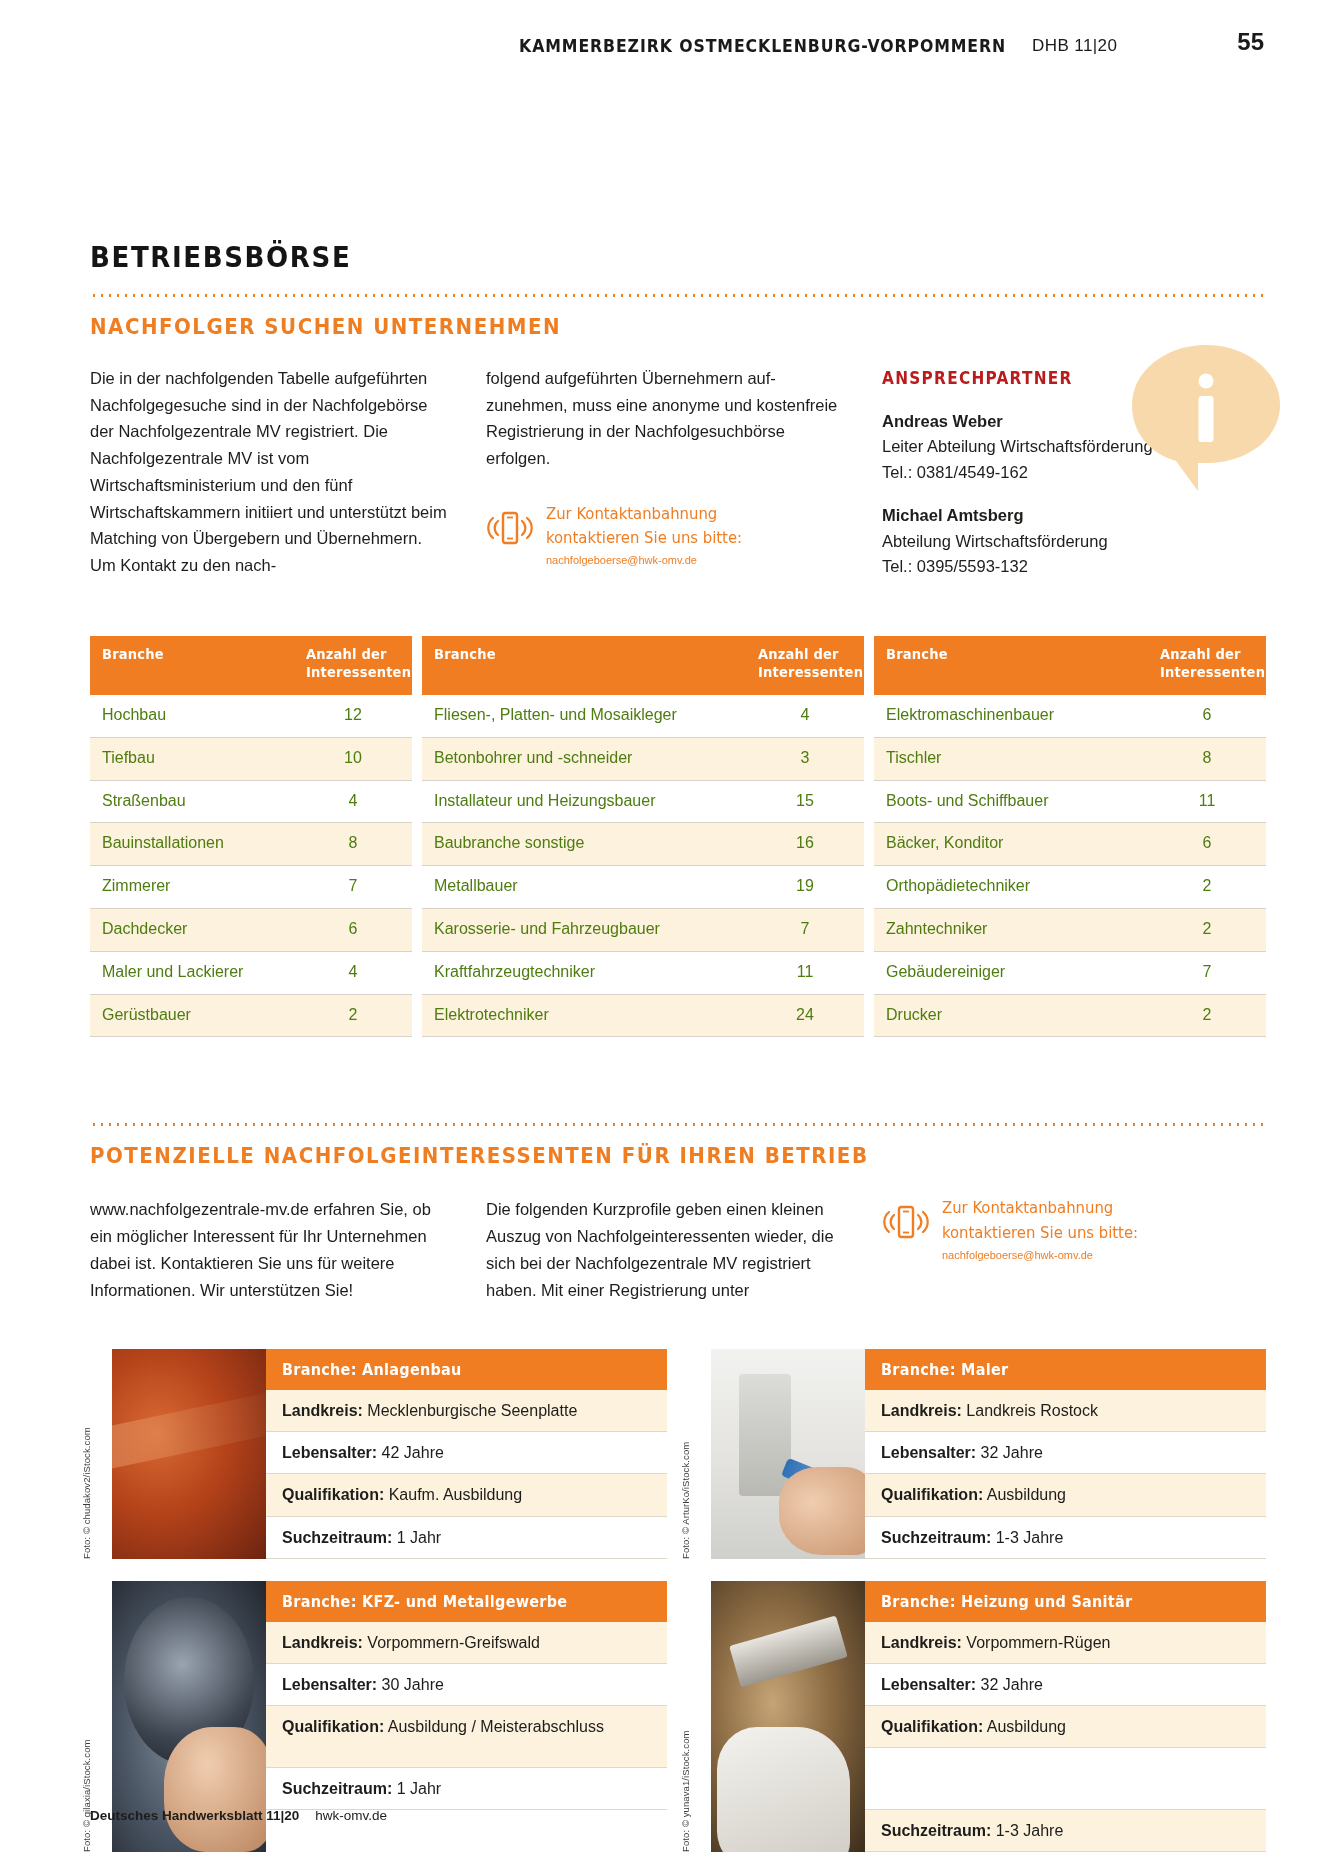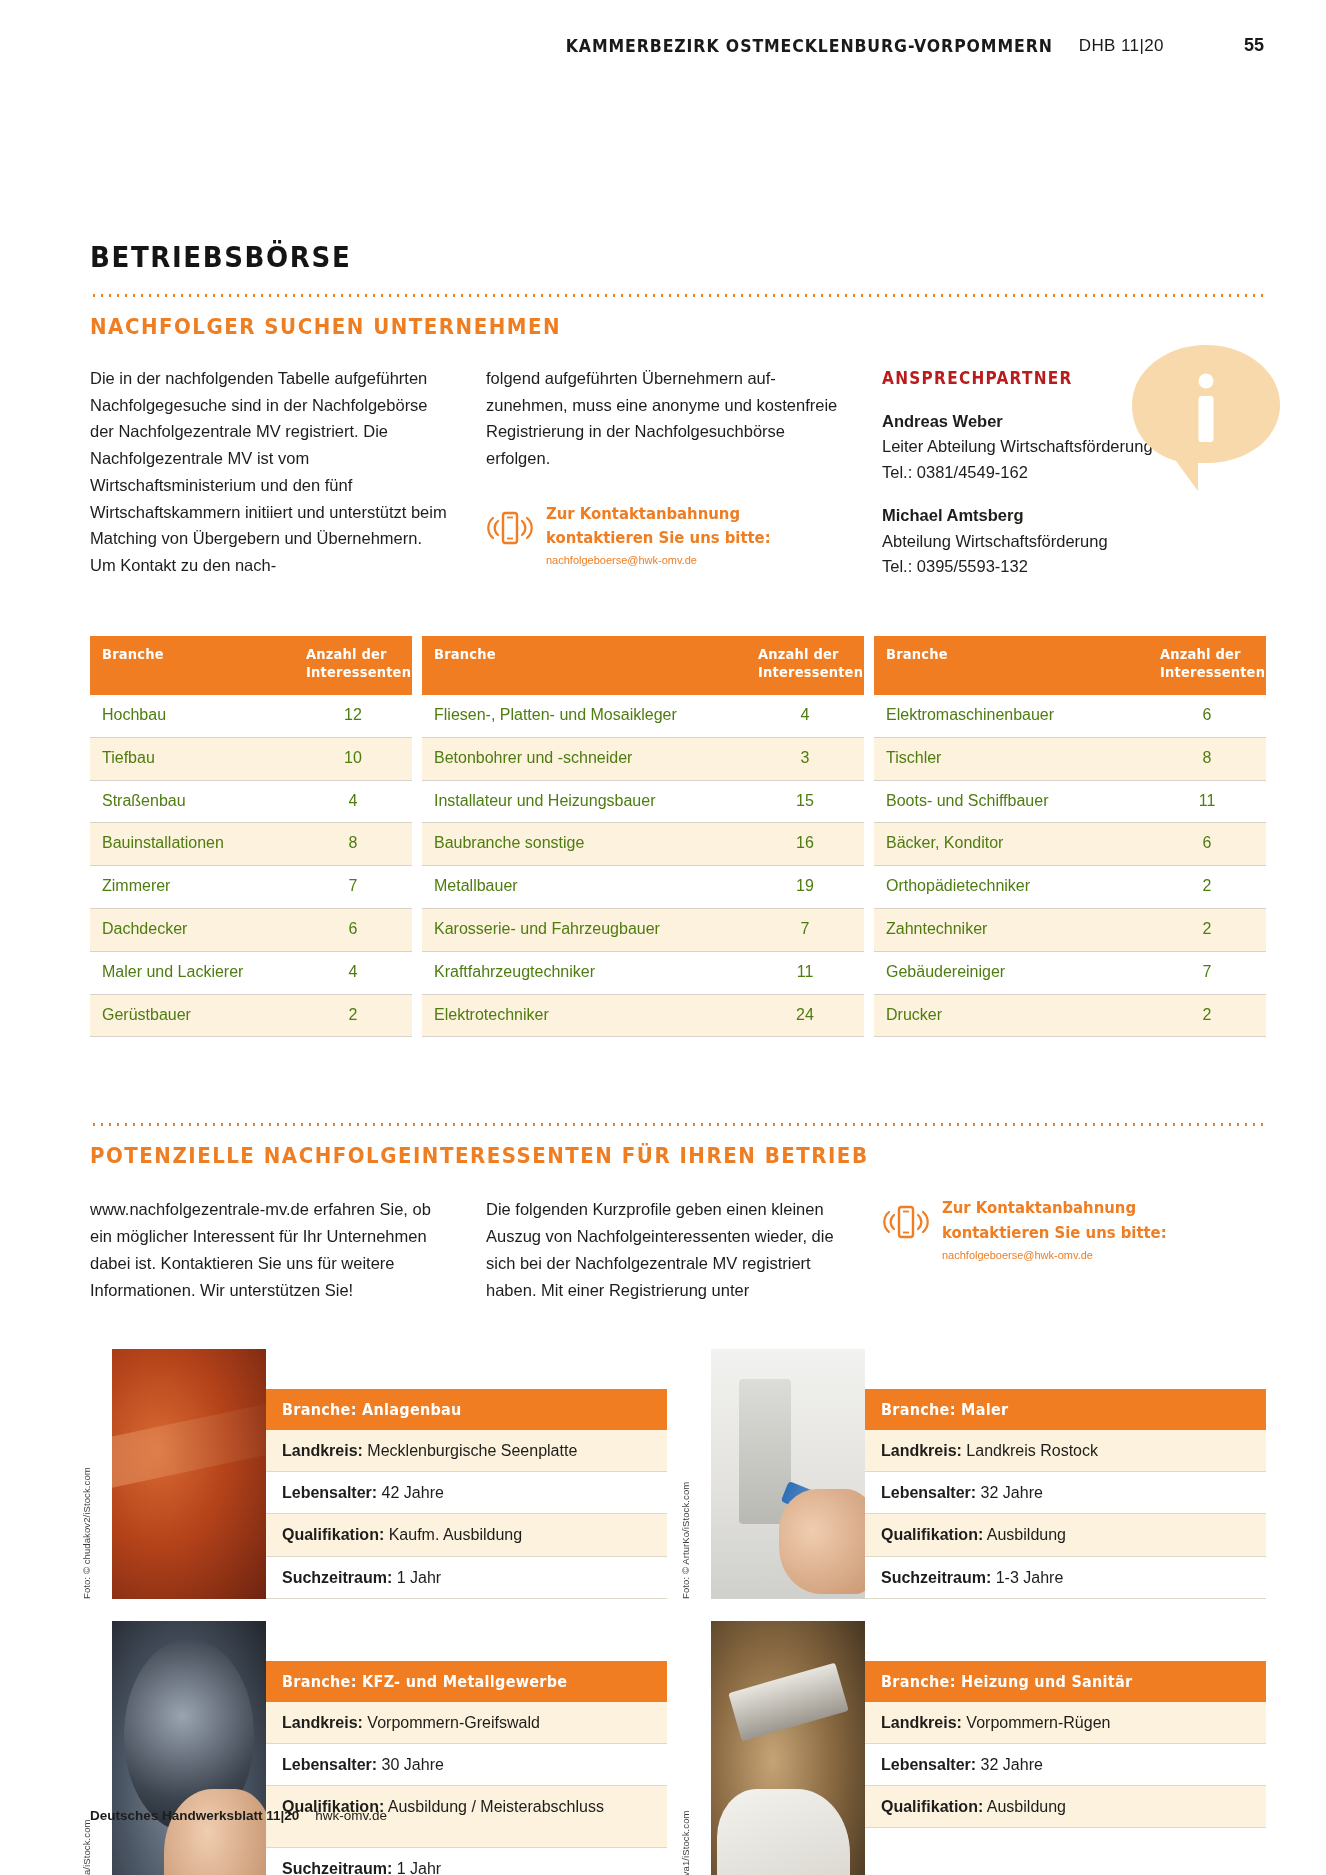--- a/index.html
+++ b/index.html
@@ -36,23 +36,23 @@
   }
   .hdr-dhb {
     font-size: 17px;
     font-weight: 400;
     letter-spacing: 0.4px;
     color: #1a1a1a;
     margin-left: 26px;
   }
   .hdr-page {
     font-weight: 700;
-    font-size: 18px;
+    font-size: 24px;
     color: #1a1a1a;
-    margin-left: 80px;
+    margin-left: 120px;
   }
 
   
   .content {
     position: absolute;
     left: 90px;
     top: 0;
     width: 1176px;
   }
 
@@ -103,21 +103,21 @@
     margin-top: 30px;
   }
   .phone-icon {
     width: 48px;
     flex: 0 0 48px;
     margin-right: 12px;
     padding-top: 6px;
   }
   .contact-lines .cl-bold {
     font-family: "DejaVu Sans Condensed", "Liberation Sans", sans-serif;
-    font-weight: 700;
+    font-weight: 400;
     font-size: 16.5px;
     color: #ef7d22;
     line-height: 1.47;
   }
   .contact-lines .cl-mail {
     font-size: 11px;
     color: #ef7d22;
     line-height: 1.5;
     margin-top: 2px;
   }
@@ -232,21 +232,21 @@
     font-size: 9.5px;
     color: #3c3c3c;
     letter-spacing: 0.1px;
   }
   .card-photo {
     width: 154px;
     flex: 0 0 154px;
     position: relative;
     overflow: hidden;
   }
-  .card-body { flex: 1 1 auto; margin-top: 40px; }
+  .card-body { flex: 1 1 auto; }
 
   .card-head {
     background: #f07d22;
     color: #ffffff;
     font-family: "DejaVu Sans Condensed", "Liberation Sans", sans-serif;
     font-weight: 700;
     font-size: 16px;
     padding: 11px 16px;
     letter-spacing: 0.3px;
   }

